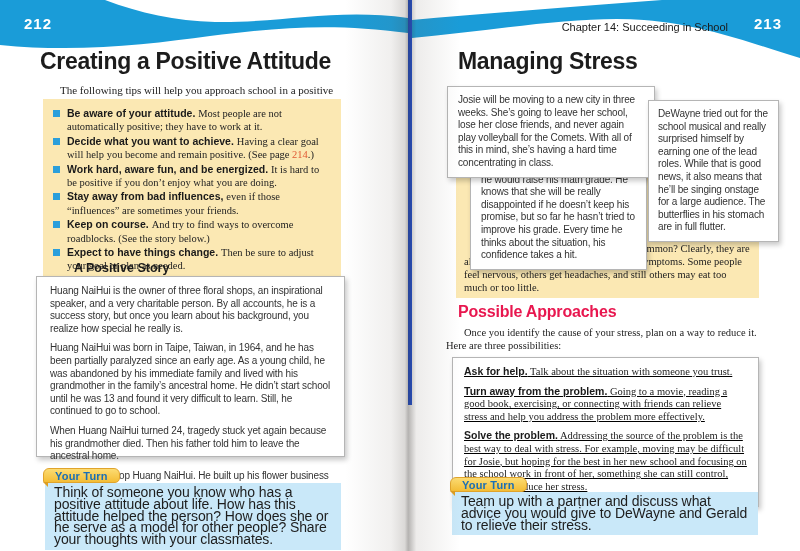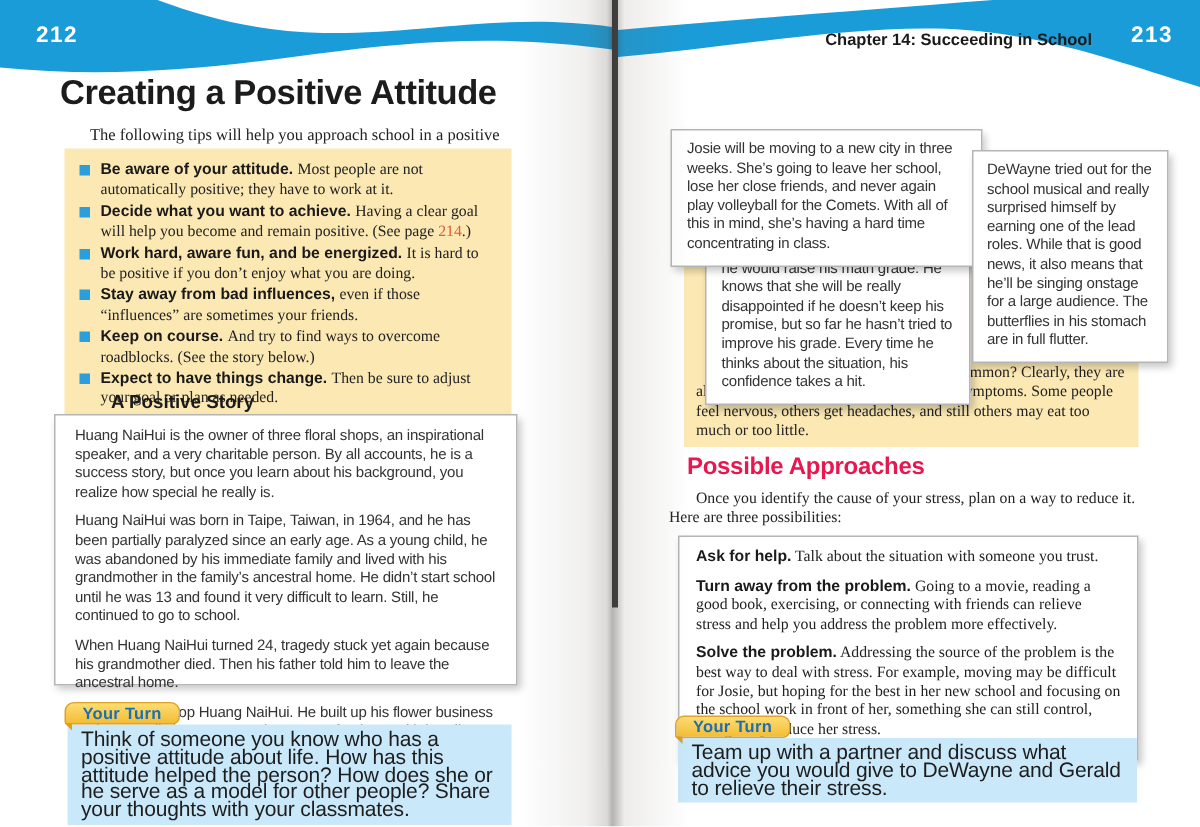--- a/index.html
+++ b/index.html
@@ -1,26 +1,26 @@
 <!DOCTYPE html>
 <html><head>
 <meta charset="utf-8">
 <style>
   * { margin:0; padding:0; box-sizing:border-box; }
   html,body { width:800px; height:551px; overflow:hidden; background:#fff;
               font-family:"Liberation Sans", sans-serif; }
-  .spread { position:relative; width:800px; height:405px; background:#404040; }
+  .spread { position:relative; width:800px; height:405px; background:#1d4ed8; }
   .page { position:absolute; top:0; height:551px; background:#fff; }
   .page-left  { left:0;   width:408px; }
   .page-right { left:412px; width:388px; }
 
   .wave-svg { position:absolute; top:0; left:0; display:block; }
   .pagenum { position:absolute; color:#fff; font-weight:bold; font-size:15px; letter-spacing:1px; }
   .chapter-header { position:absolute; left:100px; top:21px; width:216px; text-align:right;
-                    font-size:11px; font-weight:bold; color:#1a1a1a; }
+                    font-size:11px; font-weight:normal; color:#1a1a1a; }
 
   .page-title { position:absolute; font-size:23px; font-weight:bold; color:#1c1c1c; letter-spacing:-0.3px; }
 
   .intro { position:absolute; left:60px; top:84px; width:296px;
            font-family:"Liberation Serif", serif; font-size:11px; color:#222; }
 
   .tips-box { position:absolute; left:43px; top:99px; width:298px;
               background:#fbe8b3; padding:8px 10px 8px 10px; }
   .tips-box ul { list-style:none; }
   .tips-box li { position:relative; padding-left:14px; font-size:10.5px; line-height:12.4px;
@@ -54,21 +54,21 @@
   .yellow-box  { position:absolute; left:44px; top:148px; width:303px; height:150px;
                  background:#fbe8b3; z-index:1; }
   .summary-par { position:absolute; left:52px; top:242px; width:288px; z-index:2;
                  font-family:"Liberation Serif", serif; font-size:10.5px; line-height:13px;
                  color:#222; text-indent:16px; }
   .approaches-h { position:absolute; left:46px; top:303px; font-size:16px; font-weight:bold;
                   color:#e8174f; letter-spacing:-0.2px; }
   .approaches-intro { position:absolute; left:34px; top:327px; width:315px;
                       font-family:"Liberation Serif", serif; font-size:10.5px; line-height:12.8px;
                       color:#222; text-indent:18px; }
-  .approaches-box { left:40px; top:357px; width:307px; padding:7px 11px; }
+  .approaches-box { left:40px; top:357px; width:307px; padding:7px 11px;text-decoration:underline; }
   .approach { font-family:"Liberation Serif", serif; font-size:10.5px; line-height:12.6px;
               color:#222; margin-bottom:6px; }
   .approach .lead { font-size:10.5px; }
 
   .gutter { position:absolute; left:345px; top:0; width:115px; height:551px; z-index:20;
             pointer-events:none;
             background:linear-gradient(to right,
               rgba(110,100,90,0) 0%, rgba(110,100,90,0.10) 40%, rgba(90,82,74,0.22) 52%,
               rgba(60,55,50,0.38) 55%, rgba(110,100,90,0.12) 62%, rgba(110,100,90,0) 100%); }
 </style>
@@ -110,20 +110,21 @@
     <div class="yt-box" style="left:45px; top:483px; width:296px;">Think of someone you know who has a positive attitude about life. How has this attitude helped the person? How does she or he serve as a model for other people? Share your thoughts with your classmates.</div>
   </div>
 
   <div class="page page-right">
     <svg class="wave-svg" width="388" height="70" viewBox="0 0 388 70" preserveAspectRatio="none">
       <path d="M0,20 C80,13 160,7 250,0 L388,0 L388,58 C335,42 292,25 232,20 C165,15 80,31 0,38 Z" fill="#1a9cd8"></path>
     </svg>
     <div class="chapter-header">Chapter 14: Succeeding in School</div>
     <div class="pagenum" style="left:342px; top:15px;">213</div>
 
+    <h1 class="page-title" style="left:46px; top:48px;">Managing Stress</h1>
 
     <div class="yellow-box"></div>
 
     <div class="white-box josie-box note">Josie will be moving to a new city in three weeks. She’s going to leave her school, lose her close friends, and never again play volleyball for the Comets. With all of this in mind, she’s having a hard time concentrating in class.</div>
     <div class="white-box dewayne-box note">DeWayne tried out for the school musical and really surprised himself by earning one of the lead roles. While that is good news, it also means that he’ll be singing onstage for a large audience. The butterflies in his stomach are in full flutter.</div>
     <div class="white-box gerald-box note">Gerald promised his grandmother he would raise his math grade. He knows that she will be really disappointed if he doesn’t keep his promise, but so far he hasn’t tried to improve his grade. Every time he thinks about the situation, his confidence takes a hit.</div>
 
     <p class="summary-par">What do these three students have in common? Clearly, they are all under stress. Stress produces different symptoms. Some people feel nervous, others get headaches, and still others may eat too much or too little.</p>
 
     <h2 class="approaches-h">Possible Approaches</h2>

